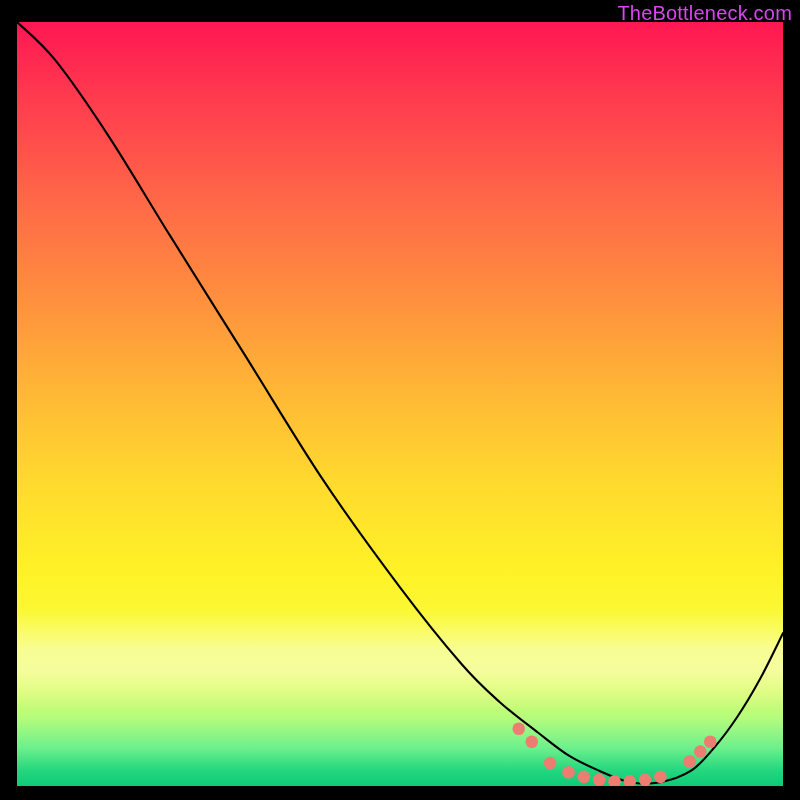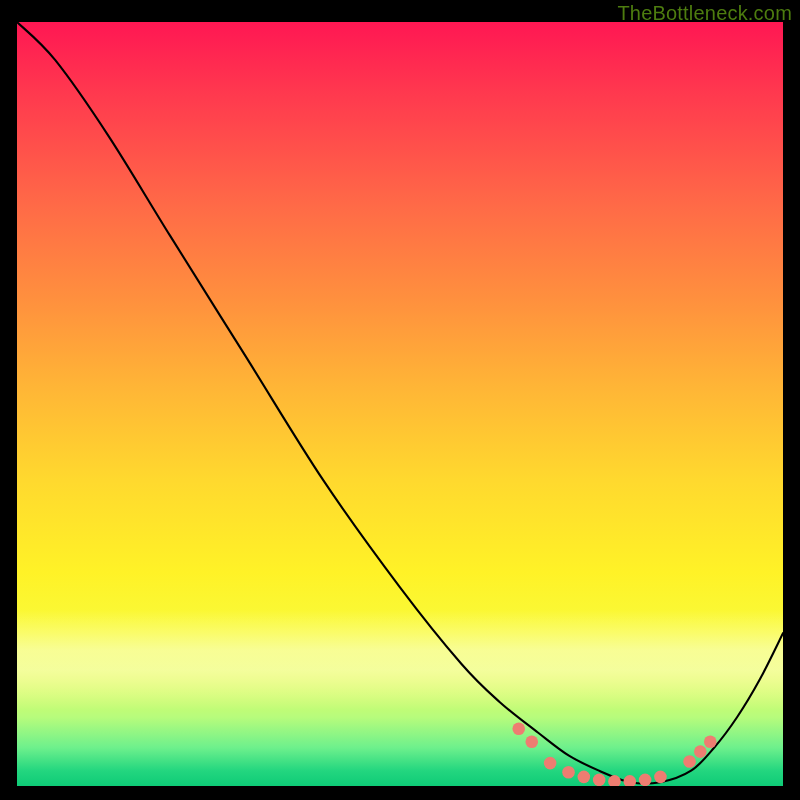--- a/index.html
+++ b/index.html
@@ -60,21 +60,21 @@
     position: absolute;
     left: 0;
     top: 0;
     width: 100%;
     height: 100%;
   }
   .watermark {
     position: absolute;
     top: 2px;
     right: 8px;
-    color: #4d7c0f;
+    color: #d946ef;
     font-size: 20px;
     letter-spacing: 0.2px;
     user-select: none;
   }
 </style>
 </head>
 <body>
 
 <div class="frame">
   <div class="plot-bg"></div>

